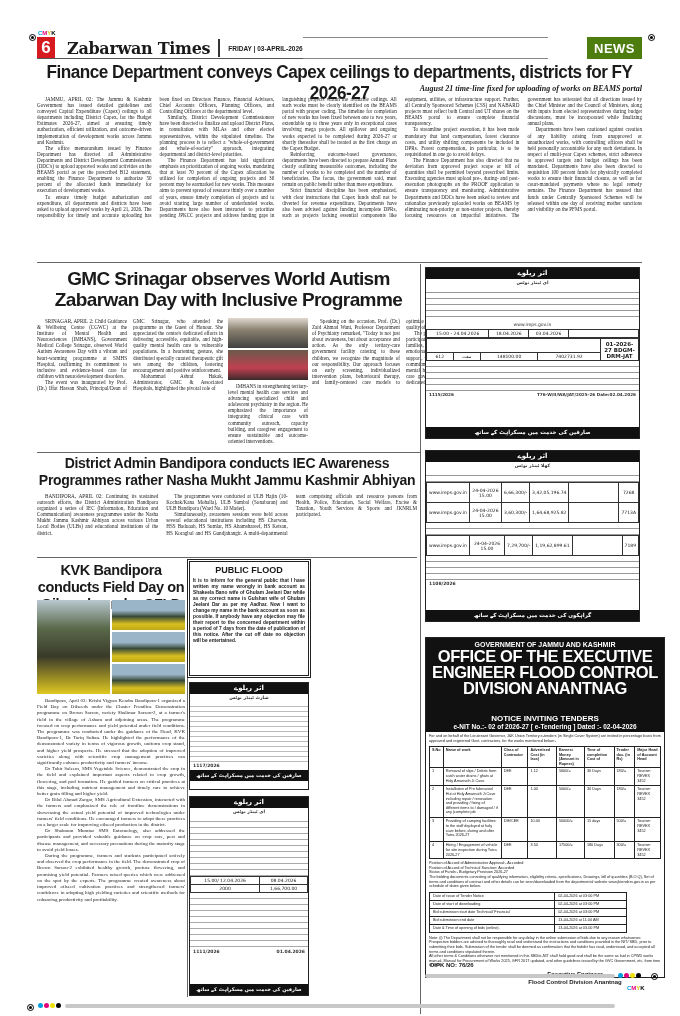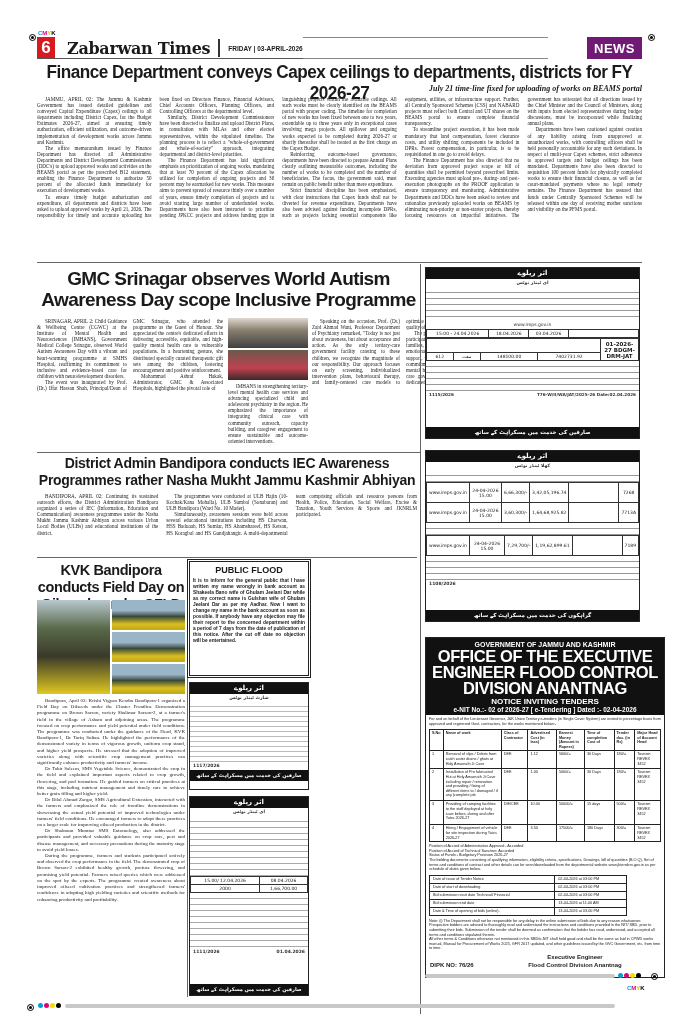--- a/index.html
+++ b/index.html
@@ -8,21 +8,21 @@
 .cmyk-top .c{color:#00a0e0}.cmyk-top .m{color:#e0007a}.cmyk-top .y{color:#d4c000}.cmyk-top .k{color:#000}
 .reg{position:absolute;width:7px;height:7px;border:1px solid #000;border-radius:50%;font-size:0}
 .reg::after{content:"";position:absolute;left:1px;top:1px;width:3px;height:3px;background:#000;border-radius:50%}
 .masthead{position:absolute;left:37px;top:37px;width:266px;height:22px;display:flex;align-items:center}
 .pgnum{background:#d71920;color:#fff;font:bold 17px "Liberation Sans",sans-serif;width:18px;height:22px;display:flex;align-items:center;justify-content:center}
 .paper{font:bold 16px "DejaVu Serif",serif;margin-left:12px;letter-spacing:-0.3px}
 .vbar{width:2px;height:18px;background:#333;margin:0 8px}
 .dateline{font:bold 6.5px "Liberation Sans",sans-serif;white-space:nowrap}
 .mastline{position:absolute;left:37px;top:58px;width:266px;height:1px;background:#555}
 .ruleline{position:absolute;left:303px;top:37px;width:245px;height:22px;border-top:1px solid #888;border-bottom:1px solid #888}
-.newstag{position:absolute;left:587px;top:37px;width:55px;height:22px;background:#701a75;color:#fff;font:bold 13px "Liberation Sans",sans-serif;display:flex;align-items:center;justify-content:center;letter-spacing:0.5px}
+.newstag{position:absolute;left:587px;top:37px;width:55px;height:22px;background:#4d7c0f;color:#fff;font:bold 13px "Liberation Sans",sans-serif;display:flex;align-items:center;justify-content:center;letter-spacing:0.5px}
 .h1{position:absolute;left:37px;top:62px;width:605px;text-align:center;font:bold 17.5px "Liberation Sans",sans-serif;letter-spacing:-0.5px;transform:scaleX(0.98)}
 .sub{position:absolute;left:37px;top:84px;width:605px;text-align:right;font:italic bold 8px "Liberation Serif",serif}
 .cols{position:absolute;font-size:5.1px;line-height:6.1px;text-align:justify;hyphens:auto;color:#222}
 .cols p{text-indent:8px}
 .story1{left:37px;top:96px;width:605px;height:163px;column-count:5;column-gap:8px}
 .hr{position:absolute;height:1px;background:#666}
 .vr{position:absolute;width:1px;background:#666}
 .h2{position:absolute;text-align:center;font:bold 19px "Liberation Sans",sans-serif;line-height:21px;letter-spacing:-0.6px}
 .story2a{left:37px;top:318px;width:186px;height:130px;column-count:2;column-gap:6px}
 .photo{position:absolute;background:linear-gradient(135deg,#8a7a6a,#c8b8a0 40%,#5a4a3a);}
@@ -39,21 +39,21 @@
 .pn p{font:bold 4.8px "Liberation Sans",sans-serif;line-height:6px;text-align:justify}
 .urdubox{position:absolute;border:1px solid #222;background:#fff}
 .urdubar{background:#111;color:#fff;font:bold 7px "DejaVu Sans",sans-serif;text-align:center;height:11px;line-height:11px;direction:rtl}
 .urdutext{font:4.5px "DejaVu Sans",sans-serif;line-height:6px;direction:rtl;text-align:justify;padding:1px 3px;color:#333}
 .utbl{width:100%;border-collapse:collapse;font:4.5px "DejaVu Sans",sans-serif}
 .utbl td{border:1px solid #333;padding:1px 2px;text-align:center;height:8px}
 .tender{position:absolute;left:425px;top:637px;width:240px;height:341px;border:1px solid #222}
 .thead{background:#111;color:#fff;text-align:center;padding:3px 2px 2px}
 .thead .gov{font:bold 7px "Liberation Sans",sans-serif}
 .thead .office{font:bold 16.5px "Liberation Sans",sans-serif;line-height:16px;letter-spacing:-0.4px}
-.thead .nit{font:bold 8px "Liberation Sans",sans-serif;margin-top:1px}
+.thead .nit{font:bold 8px "Liberation Sans",sans-serif;margin-top:18px}
 .thead .nitno{font:bold 6.5px "Liberation Sans",sans-serif}
 .tintro{font:3.8px "Liberation Sans",sans-serif;padding:2px 3px;line-height:5px}
 .ttbl{width:calc(100% - 6px);margin:0 3px;border-collapse:collapse;font:3.8px "Liberation Sans",sans-serif}
 .ttbl th,.ttbl td{border:1px solid #222;padding:1px 2px;text-align:left;vertical-align:top;line-height:4.6px}
 .ttbl th{font-weight:bold}
 .tnotes{font:3.8px "Liberation Sans",sans-serif;padding:2px 3px;line-height:4.6px}
 .dtbl{width:calc(100% - 40px);margin:1px 3px;border-collapse:collapse;font:3.8px "Liberation Sans",sans-serif}
 .dtbl td{border:1px solid #222;padding:1px 3px;height:8px}
 .sign{text-align:center;font:bold 6px "Liberation Sans",sans-serif;line-height:8px;margin-left:60px}
 .dipk{position:absolute;left:430px;top:962px;font:bold 6px "Liberation Sans",sans-serif}
@@ -72,36 +72,36 @@
   <div class="pgnum">6</div>
   <div class="paper">Zabarwan Times</div>
   <div class="vbar"></div>
   <div class="dateline">FRIDAY | 03-APRIL-2026</div>
 </div>
 <div class="mastline"></div>
 <div class="ruleline"></div>
 <div class="newstag">NEWS</div>
 
 <div class="h1">Finance Department conveys Capex ceilings to departments, districts for FY 2026-27</div>
-<div class="sub">July 21 time-line fixed for uploading of works on BEAMS portal</div>
+<div class="sub">August 21 time-line fixed for uploading of works on BEAMS portal</div>
 <div class="cols story1">
   <p>JAMMU, APRIL 02: The Jammu &amp; Kashmir Government has issued detailed guidelines and conveyed Capital Expenditure (Capex) ceilings to all departments including District Capex, for the Budget Estimates 2026-27, aimed at ensuring timely authorization, efficient utilization, and outcome-driven implementation of development works across Jammu and Kashmir.</p>
   <p>The office memorandum issued by Finance Department has directed all Administrative Departments and District Development Commissioners (DDC's) to upload approved works and activities on the BEAMS portal as per the prescribed B12 statement, enabling the Finance Department to authorize 50 percent of the allocated funds immediately for execution of development works.</p>
   <p>To ensure timely budget authorization and expenditure, all departments and districts have been asked to upload approved works by April 21, 2026. The responsibility for timely and accurate uploading has been fixed on Directors Finance, Financial Advisors, Chief Accounts Officers, Planning Officers, and Controlling Officers at the departmental level.</p>
   <p>Similarly, District Development Commissioners have been directed to finalize and upload District Plans, in consultation with MLAs and other elected representatives, within the stipulated timeline. The planning process is to reflect a "whole-of-government and whole-of-society" approach, integrating departmental and district-level priorities.</p>
   <p>The Finance Department has laid significant emphasis on prioritization of ongoing works, mandating that at least 70 percent of the Capex allocation be utilized for completion of ongoing projects and 30 percent may be earmarked for new works. This measure aims to prevent spread of resource thinly over a number of years, ensure timely completion of projects and to avoid starting large number of underfunded works. Departments have also been instructed to prioritize pending JPKCC projects and address funding gaps in languishing projects within the available ceilings. All such works must be clearly identified on the BEAMS portal with proper coding. The timeline for completion of new works has been fixed between one to two years, extendable up to three years only in exceptional cases involving mega projects. All spillover and ongoing works expected to be completed during 2026-27 or shortly thereafter shall be treated as the first charge on the Capex Budget.</p>
   <p>Reinforcing outcome-based governance, departments have been directed to prepare Annual Plans clearly outlining measurable outcomes, including the number of works to be completed and the number of beneficiaries. The focus, the government said, must remain on public benefit rather than mere expenditure.</p>
   <p>Strict financial discipline has been emphasized, with clear instructions that Capex funds shall not be diverted for revenue expenditure. Departments have also been advised against funding incomplete DPRs, such as projects lacking essential components like equipment, utilities, or infrastructure support. Further, all Centrally Sponsored Schemes (CSS) and NABARD projects must reflect both Central and UT shares on the BEAMS portal to ensure complete financial transparency.</p>
   <p>To streamline project execution, it has been made mandatory that land compensation, forest clearance costs, and utility shifting components be included in DPRs. Forest compensation, in particular, is to be requisitioned in one go to avoid delays.</p>
   <p>The Finance Department has also directed that no deviation from approved project scope or bill of quantities shall be permitted beyond prescribed limits. Executing agencies must upload pre-, during- and post-execution photographs on the PROOF application to ensure transparency and monitoring. Administrative Departments and DDCs have been asked to review and rationalize previously uploaded works on BEAMS by eliminating non-priority or non-starter projects, thereby focusing resources on impactful initiatives. The government has reiterated that all directions issued by the Chief Minister and the Council of Ministers, along with inputs from elected representatives during budget discussions, must be incorporated while finalizing annual plans.</p>
   <p>Departments have been cautioned against creation of any liability arising from unapproved or unauthorized works, with controlling officers shall be held personally accountable for any such deviations. In respect of multi-year Capex schemes, strict adherence to approved targets and budget ceilings has been mandated. Departments have also been directed to requisition 100 percent funds for physically completed works to ensure their financial closure, as well as for court-mandated payments where no legal remedy remains. The Finance Department has assured that funds under Centrally Sponsored Schemes will be released within one day of receiving mother sanctions and visibility on the PFMS portal.</p>
 </div>
 <div class="hr" style="left:37px;top:262px;width:605px"></div>
 
-<div class="h2" style="left:37px;top:268px;width:383px">GMC Srinagar observes World Autism Awareness Day scope Inclusive Programme</div>
+<div class="h2" style="left:37px;top:268px;width:383px">GMC Srinagar observes World Autism Zabarwan Day with Inclusive Programme</div>
 <div class="cols story2a">
   <p>SRINAGAR, APRIL 2: Child Guidance &amp; Wellbeing Centre (CGWC) at the Institute of Mental Health and Neurosciences (IMHANS), Government Medical College Srinagar, observed World Autism Awareness Day with a vibrant and heart-warming programme at SMHS Hospital, reaffirming its commitment to inclusive and evidence-based care for children with neurodevelopment disorders.</p>
   <p>The event was inaugurated by Prof. (Dr.) Iffat Hassan Shah, Principal/Dean of GMC Srinagar, who attended the programme as the Guest of Honour. She appreciated the centre's dedicated efforts in delivering accessible, equitable, and high-quality mental health care to vulnerable populations. In a heartening gesture, she distributed specially curated therapeutic gift sets among the children, fostering encouragement and positive reinforcement.</p>
   <p>Mohammad Ashraf Hakak, Administrator, GMC &amp; Associated Hospitals, highlighted the pivotal role of</p>
 </div>
 <div class="photo" style="left:228px;top:318px;width:80px;height:30px;background:linear-gradient(180deg,#e0d8d0 0%,#8a8070 40%,#404040 100%)"></div>
 <div class="photo" style="left:228px;top:350px;width:80px;height:30px;background:linear-gradient(180deg,#6a5a4a 0%,#c04050 60%,#3a2a2a 100%)"></div>
 <div class="cols" style="left:228px;top:383px;width:80px;height:65px">
   <p>IMHANS in strengthening tertiary-level mental health care services and advancing specialized child and adolescent psychiatry in the region. He emphasized the importance of integrating clinical care with community outreach, capacity building, and caregiver engagement to ensure sustainable and outcome-oriented interventions.</p>
 </div>

